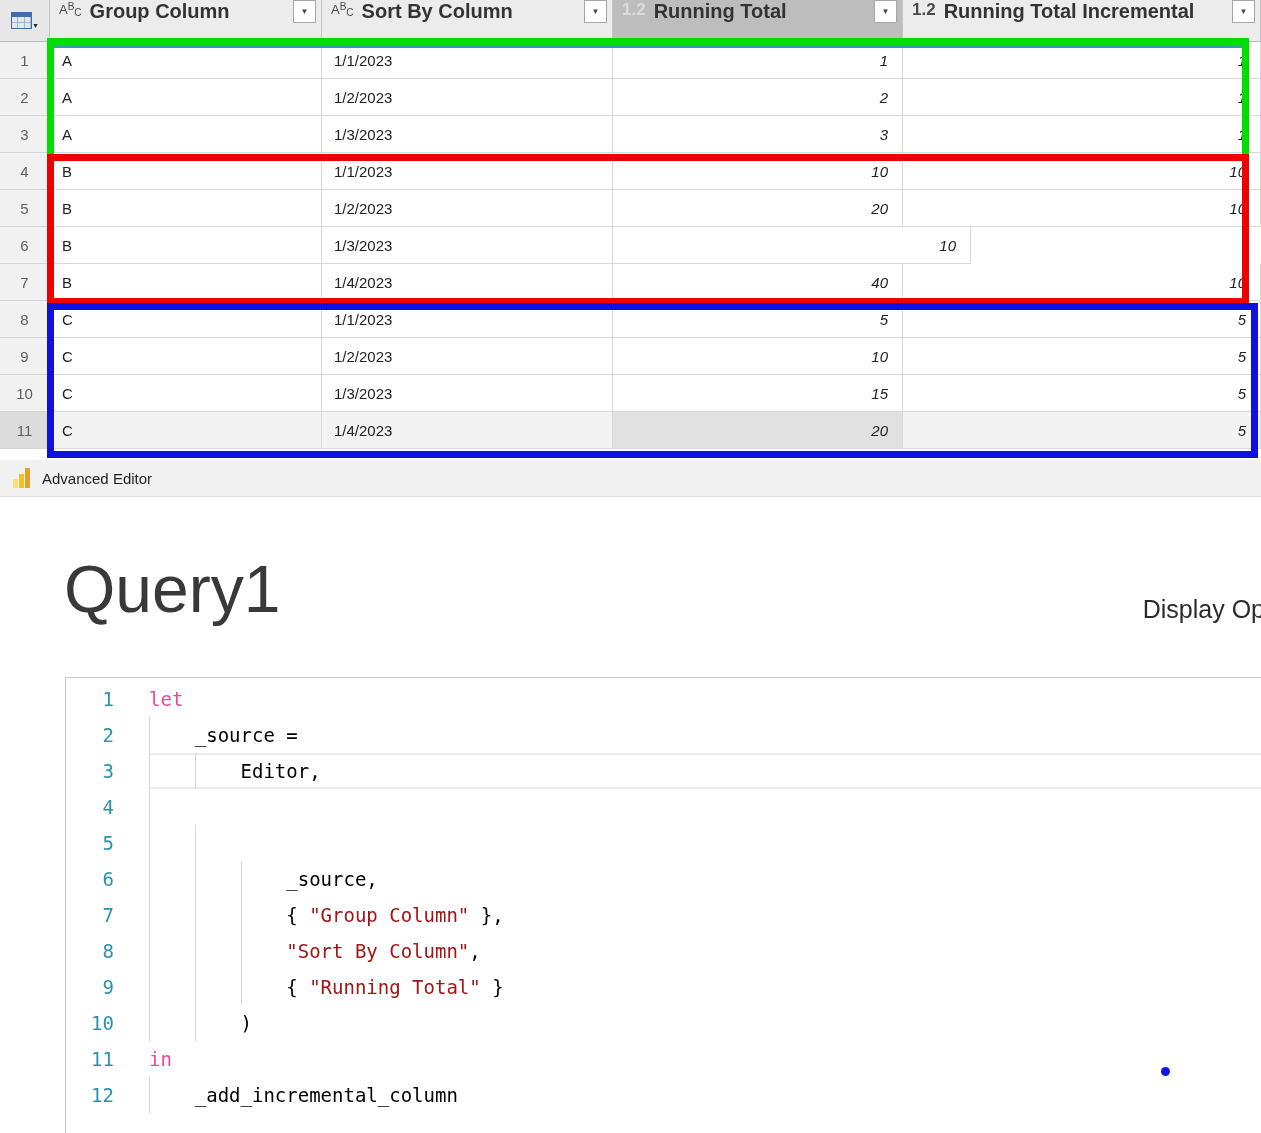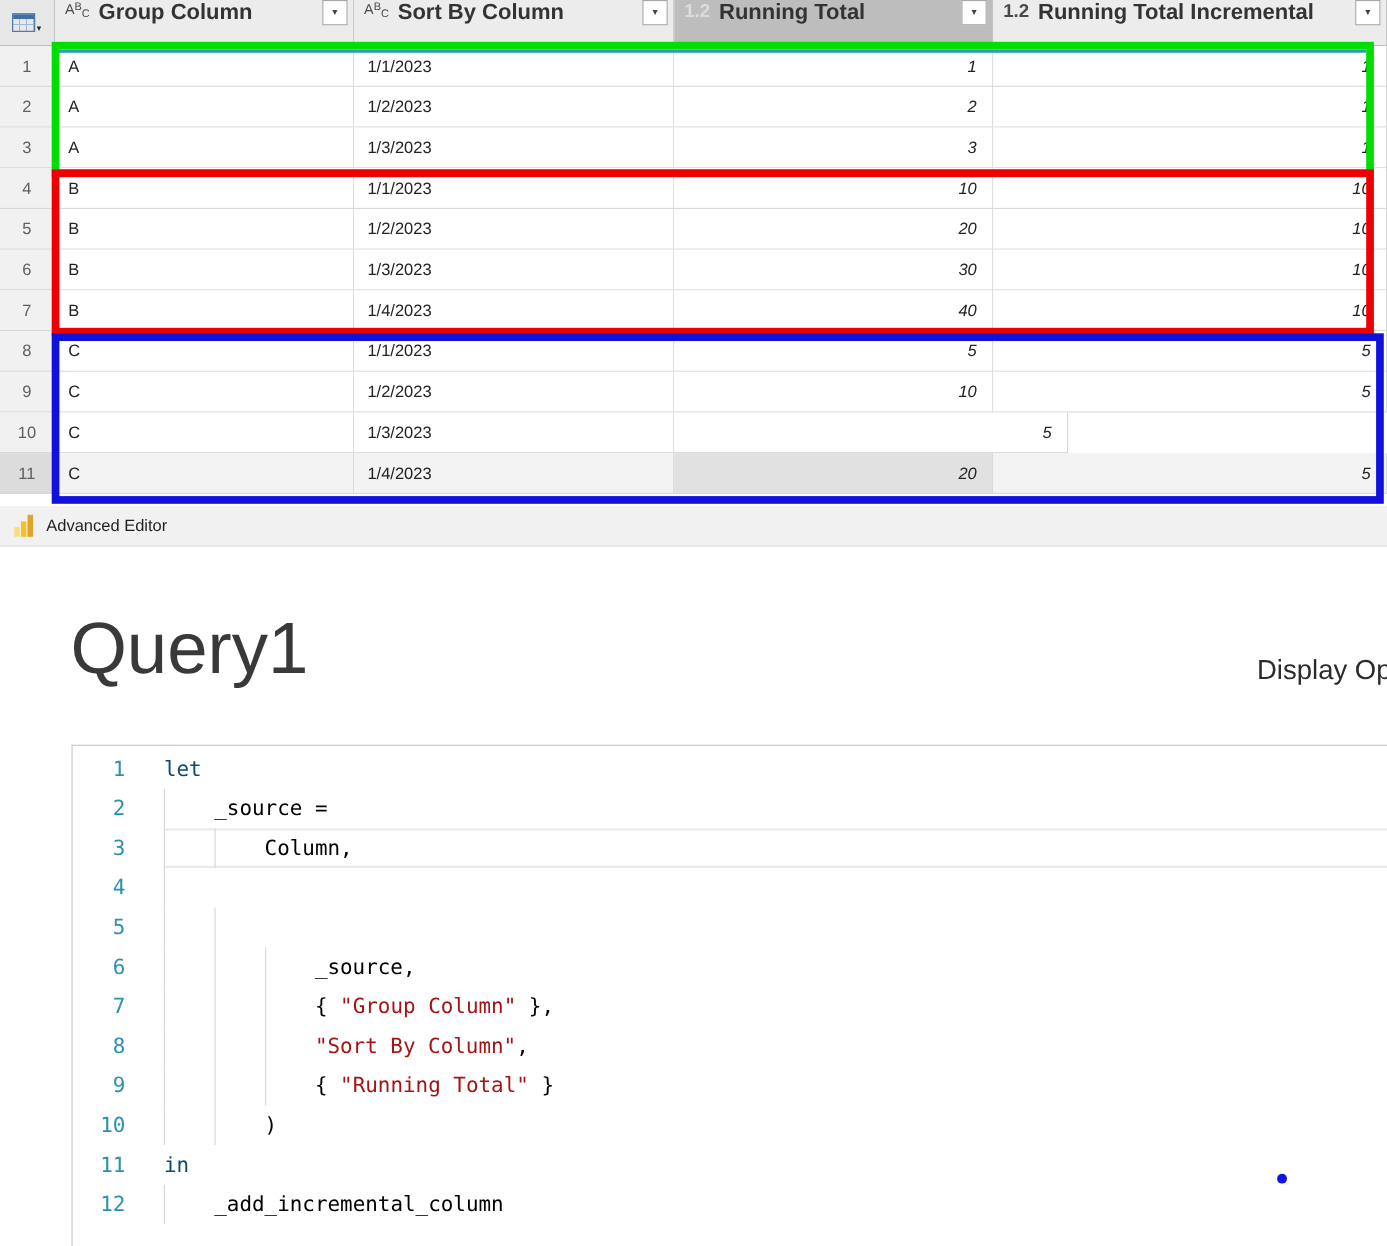--- a/index.html
+++ b/index.html
@@ -63,21 +63,21 @@
 
   .editor { position:absolute; left:65px; top:677px; width:1196px; height:456px; background:#fff;
             border-top:1px solid #c9c9c9; border-left:1px solid #c9c9c9; padding-top:3px;
             font-family:"DejaVu Sans Mono", monospace; font-size:19px; }
   .code-line { display:flex; height:36px; line-height:36px; }
   .gutter { width:83px; flex:0 0 auto; text-align:right; padding-right:35px; color:#2b91af; }
   .line-content { flex:1; white-space:pre; color:#000; }
   .code-line.hl .line-content { box-shadow: inset 0 2px 0 #ebebeb, inset 0 -2px 0 #ebebeb; }
   .guide { display:inline-block; width:4ch; height:36px; vertical-align:top;
            border-left:1px solid #d6d6d6; }
-  .tk-kw { color:#0c4a6e; } .tk-str { color:#a31515; } .tk-pl { color:#000; }
+  .tk-kw { color:#ec4899; } .tk-str { color:#a31515; } .tk-pl { color:#000; }
 
   .blue-dot { position:absolute; left:1161px; top:1067px; width:9px; height:9px; border-radius:50%;
               background:#1414e0; }
 </style>
 </head>
 <body>
 
 <div class="screen">
 
   <div class="grid">
@@ -140,21 +140,20 @@
           <div class="rownum">5</div>
           <div class="cell text" style="width: 272px;">B</div>
           <div class="cell text" style="width: 291px;">1/2/2023</div>
           <div class="cell num" style="width: 290px;">20</div>
           <div class="cell num" style="width: 358px;">10</div>
         </div>
         <div class="grow">
           <div class="rownum">6</div>
           <div class="cell text" style="width: 272px;">B</div>
           <div class="cell text" style="width: 291px;">1/3/2023</div>
-          <div class="cell num" style="width: 290px;">30</div>
           <div class="cell num" style="width: 358px;">10</div>
         </div>
         <div class="grow">
           <div class="rownum">7</div>
           <div class="cell text" style="width: 272px;">B</div>
           <div class="cell text" style="width: 291px;">1/4/2023</div>
           <div class="cell num" style="width: 290px;">40</div>
           <div class="cell num" style="width: 358px;">10</div>
         </div>
         <div class="grow">
@@ -168,20 +167,21 @@
           <div class="rownum">9</div>
           <div class="cell text" style="width: 272px;">C</div>
           <div class="cell text" style="width: 291px;">1/2/2023</div>
           <div class="cell num" style="width: 290px;">10</div>
           <div class="cell num" style="width: 358px;">5</div>
         </div>
         <div class="grow">
           <div class="rownum">10</div>
           <div class="cell text" style="width: 272px;">C</div>
           <div class="cell text" style="width: 291px;">1/3/2023</div>
+          <div class="cell num" style="width: 290px;">15</div>
           <div class="cell num" style="width: 358px;">5</div>
         </div>
         <div class="grow selrow">
           <div class="rownum">11</div>
           <div class="cell text" style="width: 272px;">C</div>
           <div class="cell text" style="width: 291px;">1/4/2023</div>
           <div class="cell num selcell" style="width: 290px;">20</div>
           <div class="cell num" style="width: 358px;">5</div>
         </div>
       </div>
@@ -208,21 +208,21 @@
         <div class="code-line">
           <div class="gutter">1</div>
           <div class="line-content"><span class="tk-kw">let</span></div>
         </div>
         <div class="code-line">
           <div class="gutter">2</div>
           <div class="line-content"><span class="guide"></span><span class="tk-pl">_source =</span></div>
         </div>
         <div class="code-line hl">
           <div class="gutter">3</div>
-          <div class="line-content"><span class="guide"></span><span class="guide"></span><span class="tk-pl">Column,</span></div>
+          <div class="line-content"><span class="guide"></span><span class="guide"></span><span class="tk-pl">Editor,</span></div>
         </div>
         <div class="code-line">
           <div class="gutter">4</div>
           <div class="line-content"><span class="guide"></span></div>
         </div>
         <div class="code-line">
           <div class="gutter">5</div>
           <div class="line-content"><span class="guide"></span><span class="guide"></span></div>
         </div>
         <div class="code-line">

